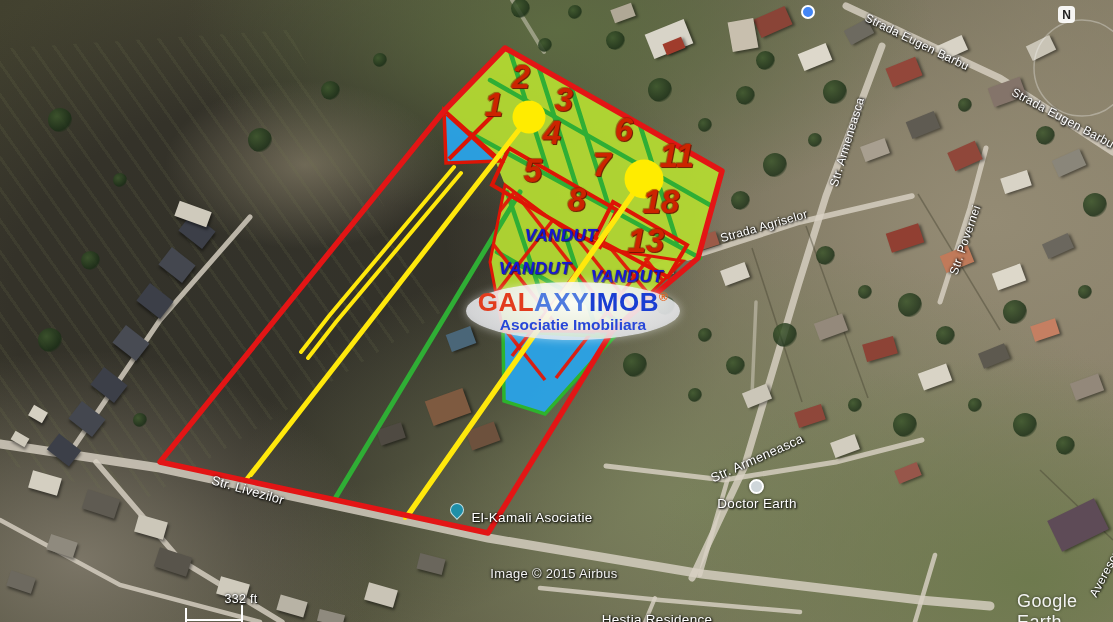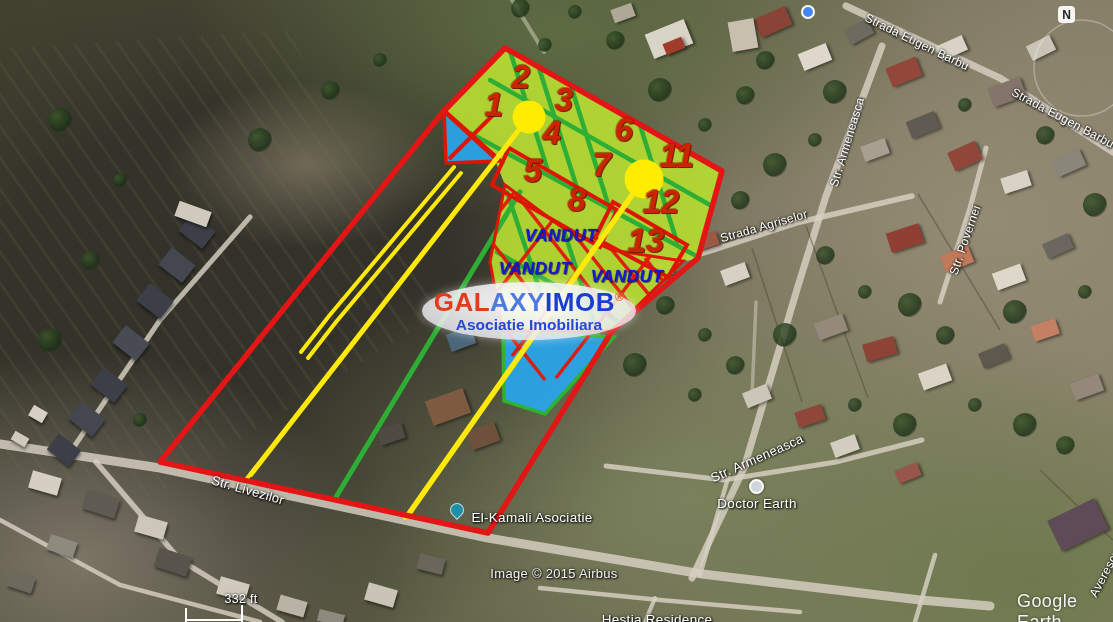--- a/index.html
+++ b/index.html
@@ -36,21 +36,21 @@
     font-weight:900;font-style:italic;font-size:33px;color:#cc2400;line-height:1;
     text-shadow:1px 1px 0 rgba(110,20,0,.9),-1px -1px 0 rgba(150,40,0,.5),0 0 2px rgba(90,10,0,.7);
   }
   .vandut{
     position:absolute;transform:translate(-50%,-50%);
     font-weight:800;font-size:17px;letter-spacing:.5px;color:#1717d2;
     text-shadow:1px 1px 0 rgba(0,0,70,.55),0 0 2px rgba(0,0,60,.4);
     font-style:italic;
   }
   #logo{
-    left:529px;top:311px;transform:translate(-50%,-50%);
+    left:573px;top:311px;transform:translate(-50%,-50%);
     width:214px;height:58px;border-radius:50%;
     background:radial-gradient(ellipse at 50% 35%,rgba(255,255,255,.95),rgba(235,236,240,.86) 70%,rgba(220,222,228,.7) 100%);
     box-shadow:0 0 10px rgba(255,255,255,.45);
     display:flex;flex-direction:column;align-items:center;justify-content:center;line-height:1;
   }
   #logo .row1{font-weight:900;font-size:26px;letter-spacing:.5px;}
   #logo .gal{color:#e23c1e;} #logo .axy{color:#4f7bdf;} #logo .imob{color:#1a3ed2;}
   #logo .reg{color:#e8641e;font-size:12px;vertical-align:super;font-weight:700;}
   #logo .row2{font-weight:700;font-size:15.5px;color:#2847d8;margin-top:2px;}
   #listing{
@@ -304,21 +304,21 @@
   <div id="plotnums">
       <div class="plotnum" style="left: 494px; top: 104px;">1</div>
       <div class="plotnum" style="left: 521px; top: 76px;">2</div>
       <div class="plotnum" style="left: 564px; top: 99px;">3</div>
       <div class="plotnum" style="left: 552px; top: 132px;">4</div>
       <div class="plotnum" style="left: 533px; top: 170px;">5</div>
       <div class="plotnum" style="left: 624px; top: 129px;">6</div>
       <div class="plotnum" style="left: 602px; top: 164px;">7</div>
       <div class="plotnum" style="left: 577px; top: 199px;">8</div>
       <div class="plotnum" style="left: 677px; top: 155px;">11</div>
-      <div class="plotnum" style="left: 661px; top: 201px;">12</div>
+      <div class="plotnum" style="left: 661px; top: 201px;">18</div>
       <div class="plotnum" style="left: 646px; top: 240px;">13</div>
     </div>
 
   <div class="abs" id="logo">
     <div class="row1"><span class="gal">GAL</span><span class="axy">AXY</span><span class="imob">IMOB</span><span class="reg">®</span></div>
     <div class="row2">Asociatie Imobiliara</div>
   </div>
 
 
 </div>

